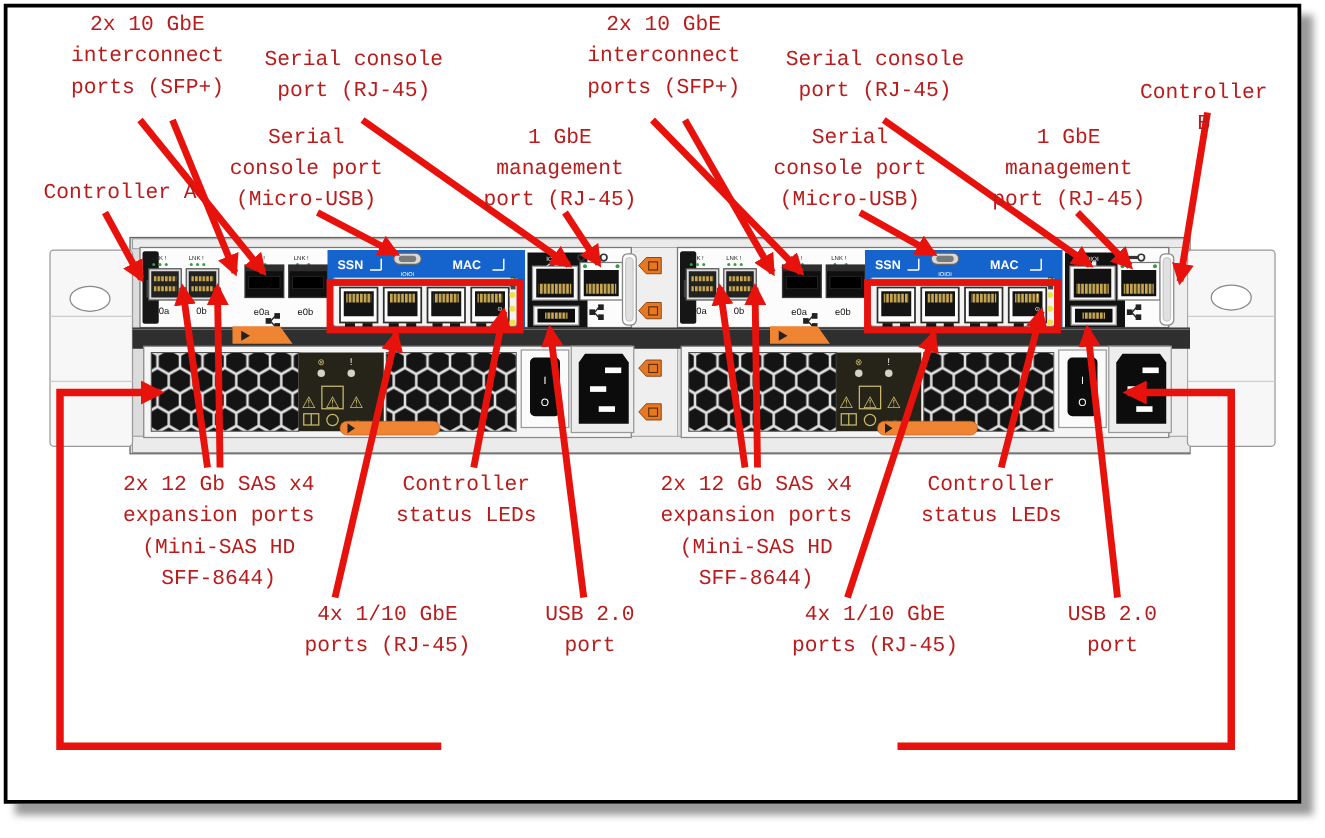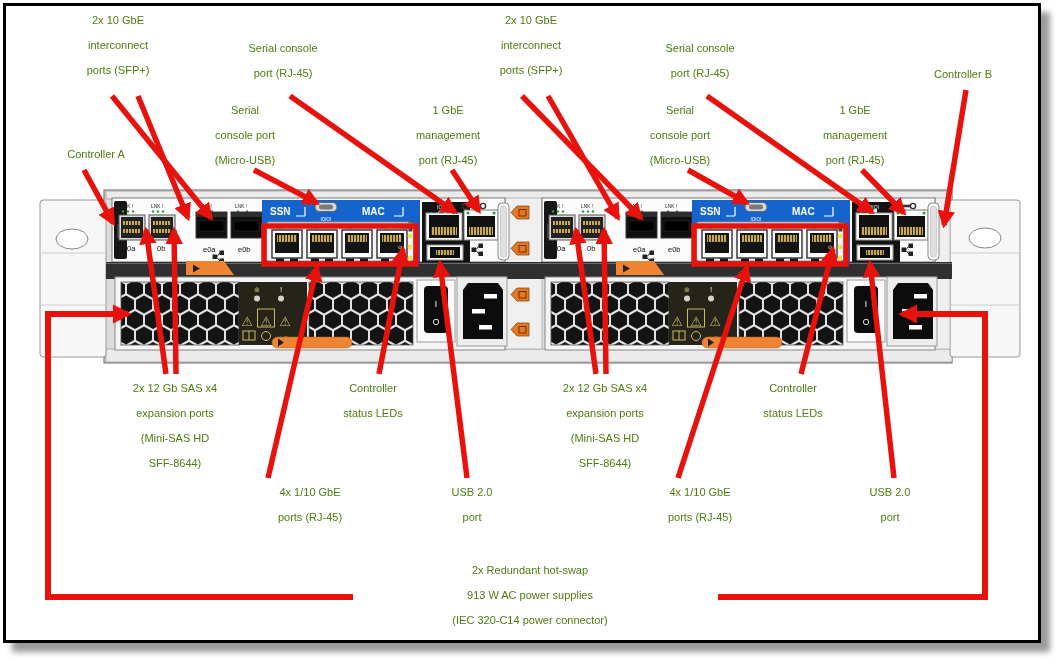--- a/index.html
+++ b/index.html
@@ -2,21 +2,21 @@
 <html><head>
 <meta charset="utf-8">
 <style>
   html,body{margin:0;padding:0;background:#fff;}
   .page{position:relative;width:1060px;height:670px;background:#fff;overflow:hidden;
         font-family:"Liberation Sans",sans-serif;}
   .frame{position:absolute;left:3px;top:3px;width:1032px;height:634px;
          border:3px solid #000;box-shadow:9px 9px 6px #9a9a9a;pointer-events:none;}
   .diagram-svg{position:absolute;left:0;top:0;}
   .callout{position:absolute;transform:translateX(-50%);text-align:center;
-           font-size:11px;line-height:25px;color:#4d7c0f;white-space:pre-line;}
+           font-size:17px;line-height:25px;color:#b91c1c;white-space:pre-line;font-family:Liberation Mono, monospace;}
   svg text{font-family:"Liberation Sans",sans-serif;}
   .red-line{stroke:#e8120d;stroke-width:5.5;fill:none;}
   .red-bracket{stroke:#e8120d;stroke-width:6;fill:none;stroke-linejoin:miter;}
   .red-box{stroke:#e8120d;stroke-width:5.5;fill:none;}
 </style>
 </head>
 <body>
 
 <div class="page">
 
@@ -368,18 +368,15 @@
 <div class="callout" style="left:793px;top:376px">Controller
 status LEDs</div>
 <div class="callout" style="left:310px;top:480px">4x 1/10 GbE
 ports (RJ-45)</div>
 <div class="callout" style="left:472px;top:480px">USB 2.0
 port</div>
 <div class="callout" style="left:700px;top:480px">4x 1/10 GbE
 ports (RJ-45)</div>
 <div class="callout" style="left:890px;top:480px">USB 2.0
 port</div>
-<div class="callout" style="left:530px;top:558px">2x Redundant hot-swap
-913 W AC power supplies
-(IEC 320-C14 power connector)</div>
 
 <div class="frame"></div>
 </div>
 
 </body></html>

